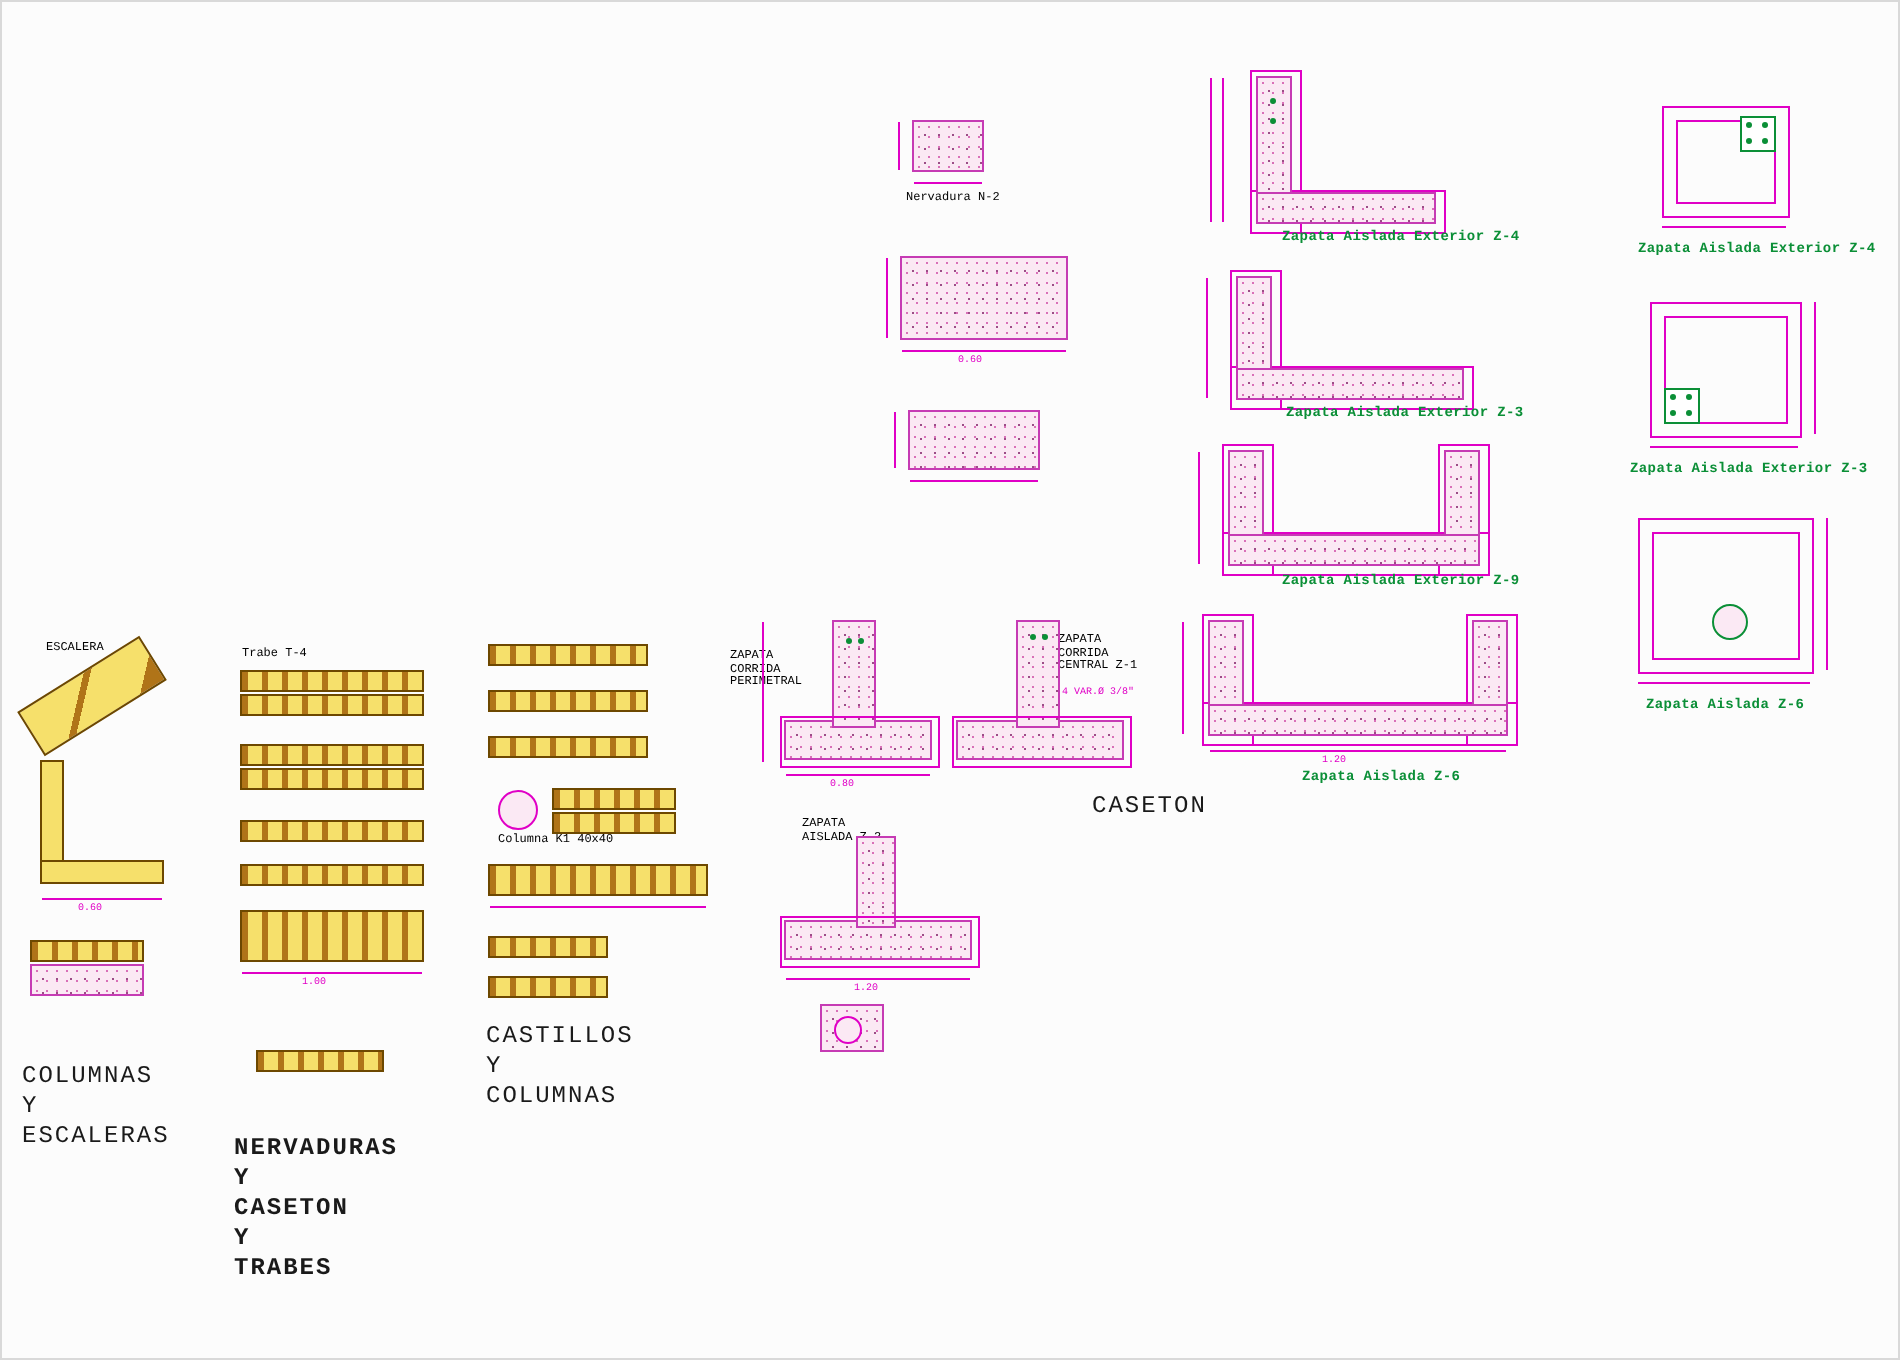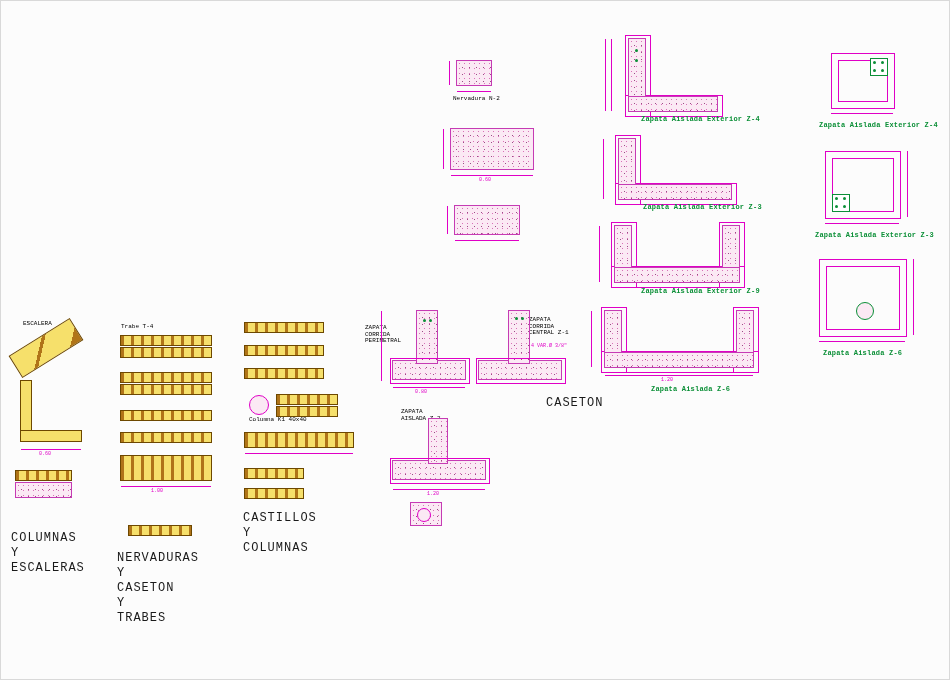--- a/index.html
+++ b/index.html
@@ -150,21 +150,21 @@
 </style>
 </head>
 <body>
 
 <div class="canvas">
 
   <div class="section-title" style="left:10px; top:530px;">COLUMNAS
 Y
 ESCALERAS</div>
 
-  <div class="section-title" style="left:116px; top:550px;">NERVADURAS
+  <div class="section-title" style="left:116px; top:566px;font-weight:bold;">NERVADURAS
 Y
 CASETON
 Y
 TRABES</div>
 
   <div class="section-title" style="left:242px; top:510px;">CASTILLOS
 Y
 COLUMNAS</div>
 
   <div class="section-title" style="left:545px; top:395px;">CASETON</div>

